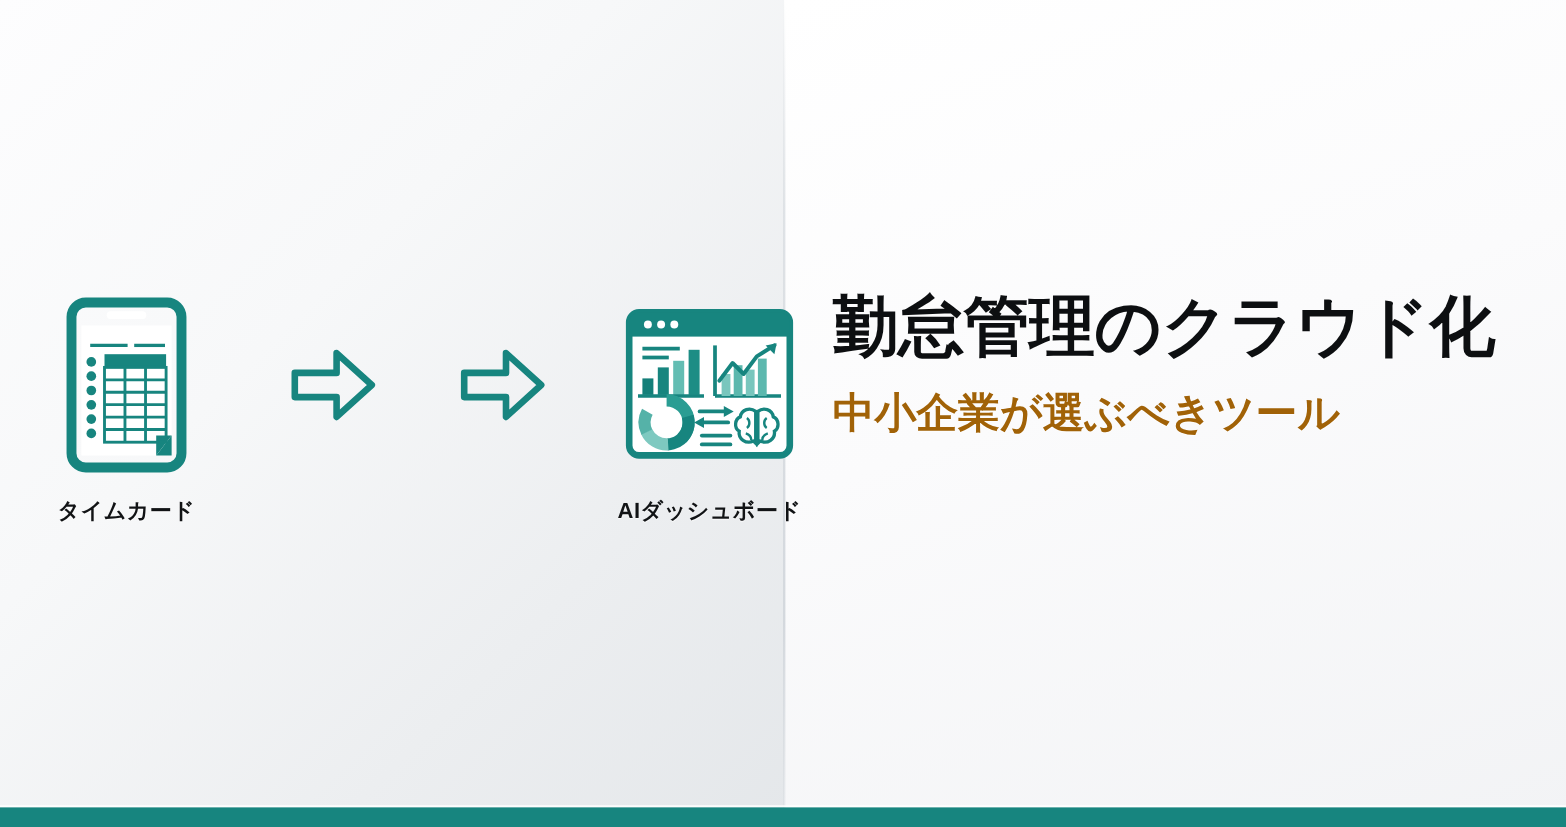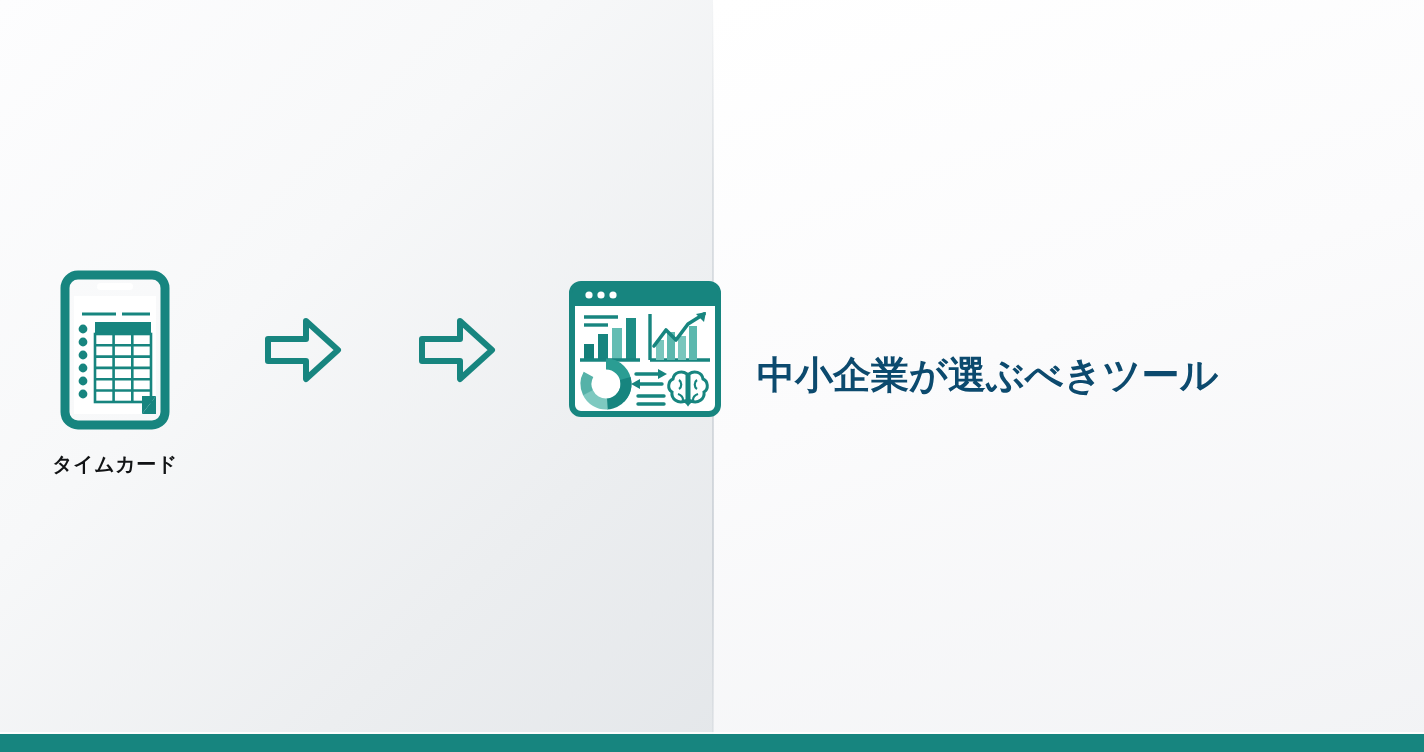--- a/index.html
+++ b/index.html
@@ -107,21 +107,21 @@
     line-height: 1.16;
     color: #0d0f11;
     letter-spacing: -0.5px;
     margin: 0;
     text-shadow: 0 1px 2px rgba(255,255,255,0.7);
   }
   .sub-title {
     margin: 18px 0 0 0;
     font-size: 38px;
     font-weight: bold;
-    color: #0c4a6e;
+    color: #a16207;
     letter-spacing: 0px;
     text-shadow: 0 1px 1px rgba(255,255,255,0.8);
   }
 
   
   .brand {
     position: absolute;
     left: 46px;
     bottom: 39px;
     font-size: 27px;
@@ -257,26 +257,27 @@
             <path d="M10 4 C5 0, -3 2, -4 9 C-9 11, -10 19, -5 22 C-6 29, 1 34, 8 31 L10 33 Z" fill="none" stroke="#17857f" stroke-width="3"></path>
             <path d="M12 4 C17 0, 25 2, 26 9 C31 11, 32 19, 27 22 C28 29, 21 34, 14 31 L12 33 Z" fill="none" stroke="#17857f" stroke-width="3"></path>
             <line x1="11" y1="4" x2="11" y2="33" stroke="#17857f" stroke-width="2.6"></line>
             <path d="M2 10 C5 12, 5 17, 2 19" fill="none" stroke="#17857f" stroke-width="2.2"></path>
             <path d="M20 10 C17 12, 17 17, 20 19" fill="none" stroke="#17857f" stroke-width="2.2"></path>
             <path d="M1 24 C4 25, 6 27, 6 30" fill="none" stroke="#17857f" stroke-width="2.2"></path>
             <path d="M21 24 C18 25, 16 27, 16 30" fill="none" stroke="#17857f" stroke-width="2.2"></path>
           </g>
         </svg>
       </div>
+      <div class="flow-label">AIダッシュボード</div>
     </div>
 
   </div>
 
   <div class="title-block">
-    <h1 class="main-title"><br></h1>
+    <h1 class="main-title"><span>勤怠管理のクラウド化</span><br></h1>
     <p class="sub-title">中小企業が選ぶべきツール</p>
   </div>
 
 
   <div class="bottom-bar-hi"></div>
   <div class="bottom-bar"></div>
 
 </div>
 
 </body></html>

